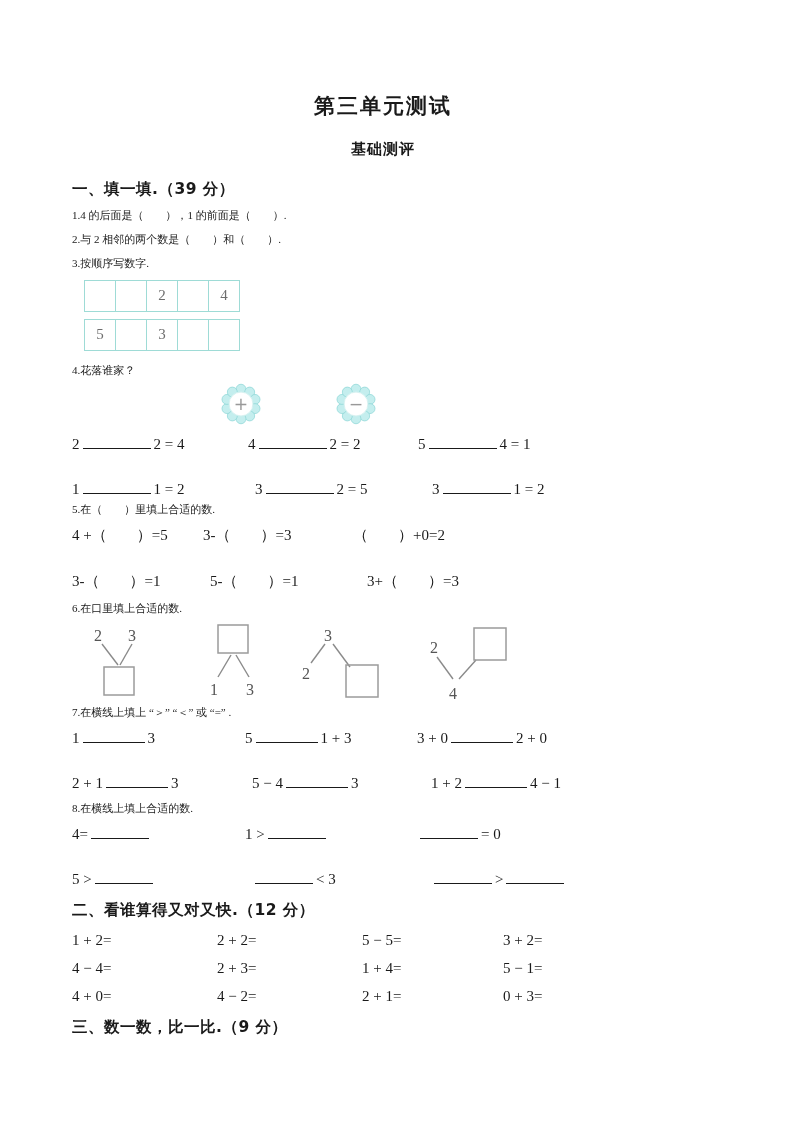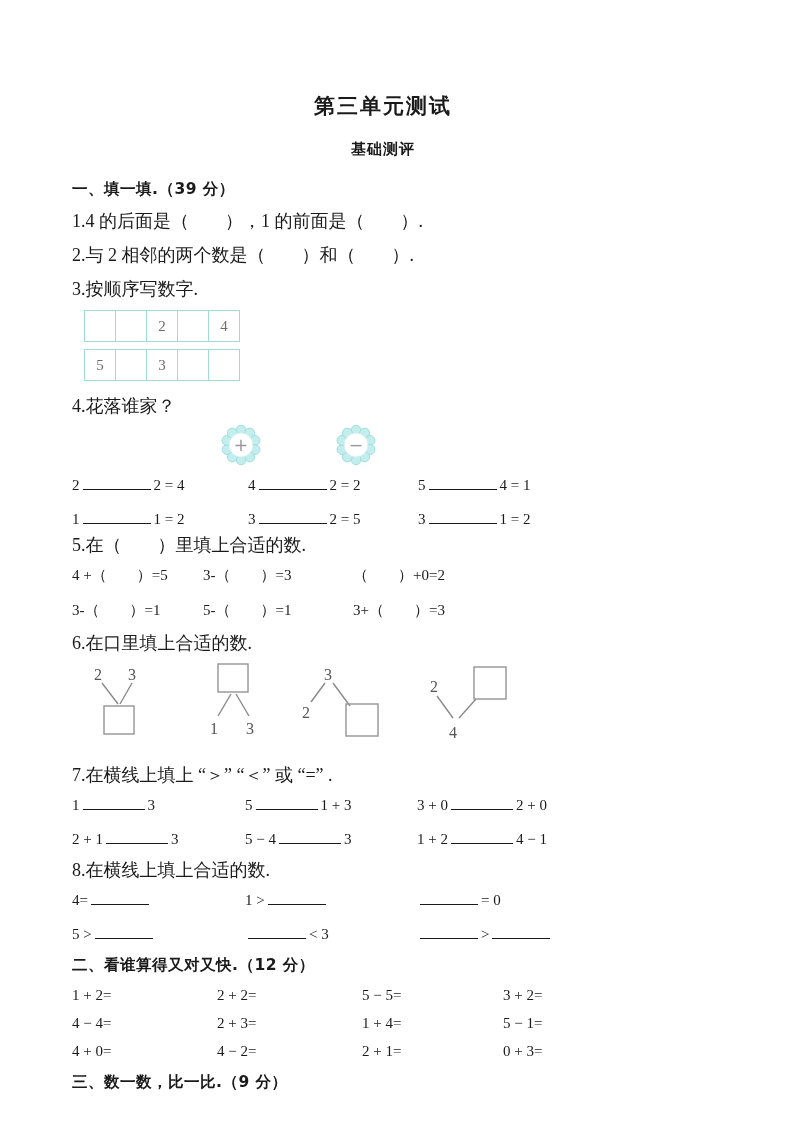--- a/index.html
+++ b/index.html
@@ -10,21 +10,21 @@
   }
   .page { padding:94px 100px 0 72px; box-sizing:border-box; }
 
   .title { text-align:center; font-weight:700; font-size:21px; line-height:1.15; letter-spacing:2px;
            font-family:"DejaVu Sans","Liberation Sans",sans-serif; }
   .subtitle { text-align:center; font-weight:700; font-size:15px; margin-top:22px; letter-spacing:1px;
            font-family:"DejaVu Sans","Liberation Sans",sans-serif; }
 
   .sec-heading { font-weight:700; font-size:15.5px; margin-top:20px; letter-spacing:0.5px;
            font-family:"DejaVu Sans","Liberation Sans",sans-serif; }
-  .q-line { font-size:18px; margin-top:8px; line-height:1.45; }
+  .q-line { font-size:11px; margin-top:8px; line-height:1.45; }
 
   
   .ngrid { margin:8px 0 0 12px; }
   .ngrid-row { display:flex; margin-top:7px; }
   .ngrid-row:first-child { margin-top:0; }
   .ncell {
     width:30px; height:30px; border:1.5px solid #9edbd6; border-left:none;
     display:flex; align-items:center; justify-content:center;
     font-size:15px; color:#6d6d6d;
   }
@@ -34,21 +34,21 @@
   .flower-row { position:relative; height:44px; margin-top:4px; }
   .flower { position:absolute; top:0; }
   .flower.f1 { left:148px; }
   .flower.f2 { left:263px; }
 
   
   .cols3 { display:grid; grid-template-columns:176px 170px 1fr; margin-top:8px; font-size:15px; }
   .cols3.q5cols { grid-template-columns:131px 150px 1fr; }
   .cols3.cmpcols { grid-template-columns:173px 172px 1fr; }
   .cols4 { display:grid; grid-template-columns:145px 145px 141px 1fr; margin-top:11px; font-size:15px; }
-  .rowgap { margin-top:16px; }
+  .rowgap { margin-top:27px;gap:7px; }
 
   .blank { display:inline-block; border-bottom:1px solid #1a1a1a; height:13px; vertical-align:baseline; margin:0 3px; }
   .w70 { width:68px; } .w64 { width:62px; } .w58 { width:58px; }
 
   
   .bonds { position:relative; height:84px; margin-top:4px; }
   .bond { position:absolute; top:0; }
   .bond.b1 { left:8px; } .bond.b2 { left:118px; } .bond.b3 { left:228px; } .bond.b4 { left:352px; }
   .bond text { font-size:16px; fill:#555; font-family:"Liberation Serif","DejaVu Serif",serif; }
 
@@ -171,21 +171,21 @@
     </svg>
     <svg class="bond b4" width="85" height="84" viewBox="0 0 85 84">
       <text x="6" y="32">2</text>
       <line x1="13" y1="36" x2="29" y2="58" stroke="#8a8a8a" stroke-width="1.4"></line>
       <text x="25" y="78">4</text>
       <line x1="35" y1="58" x2="52" y2="39" stroke="#8a8a8a" stroke-width="1.4"></line>
       <rect x="50" y="7" width="32" height="32" fill="none" stroke="#9b9b9b" stroke-width="1.5"></rect>
     </svg>
   </div>
 
-  <div class="q-line" style="margin-top:18px;">7.在横线上填上 “＞” “＜” 或 “=” .</div>
+  <div class="q-line" style="margin-top:0;">7.在横线上填上 “＞” “＜” 或 “=” .</div>
   <div class="cols3 cmpcols">
     <div><span>1</span><span class="blank w64"></span><span>3</span></div>
     <div><span>5</span><span class="blank w64"></span><span>1 + 3</span></div>
     <div><span>3 + 0</span><span class="blank w64"></span><span>2 + 0</span></div>
   </div>
   <div class="cols3 cmpcols rowgap">
     <div><span>2 + 1</span><span class="blank w64"></span><span>3</span></div>
     <div><span>5 − 4</span><span class="blank w64"></span><span>3</span></div>
     <div><span>1 + 2</span><span class="blank w64"></span><span>4 − 1</span></div>
   </div>

